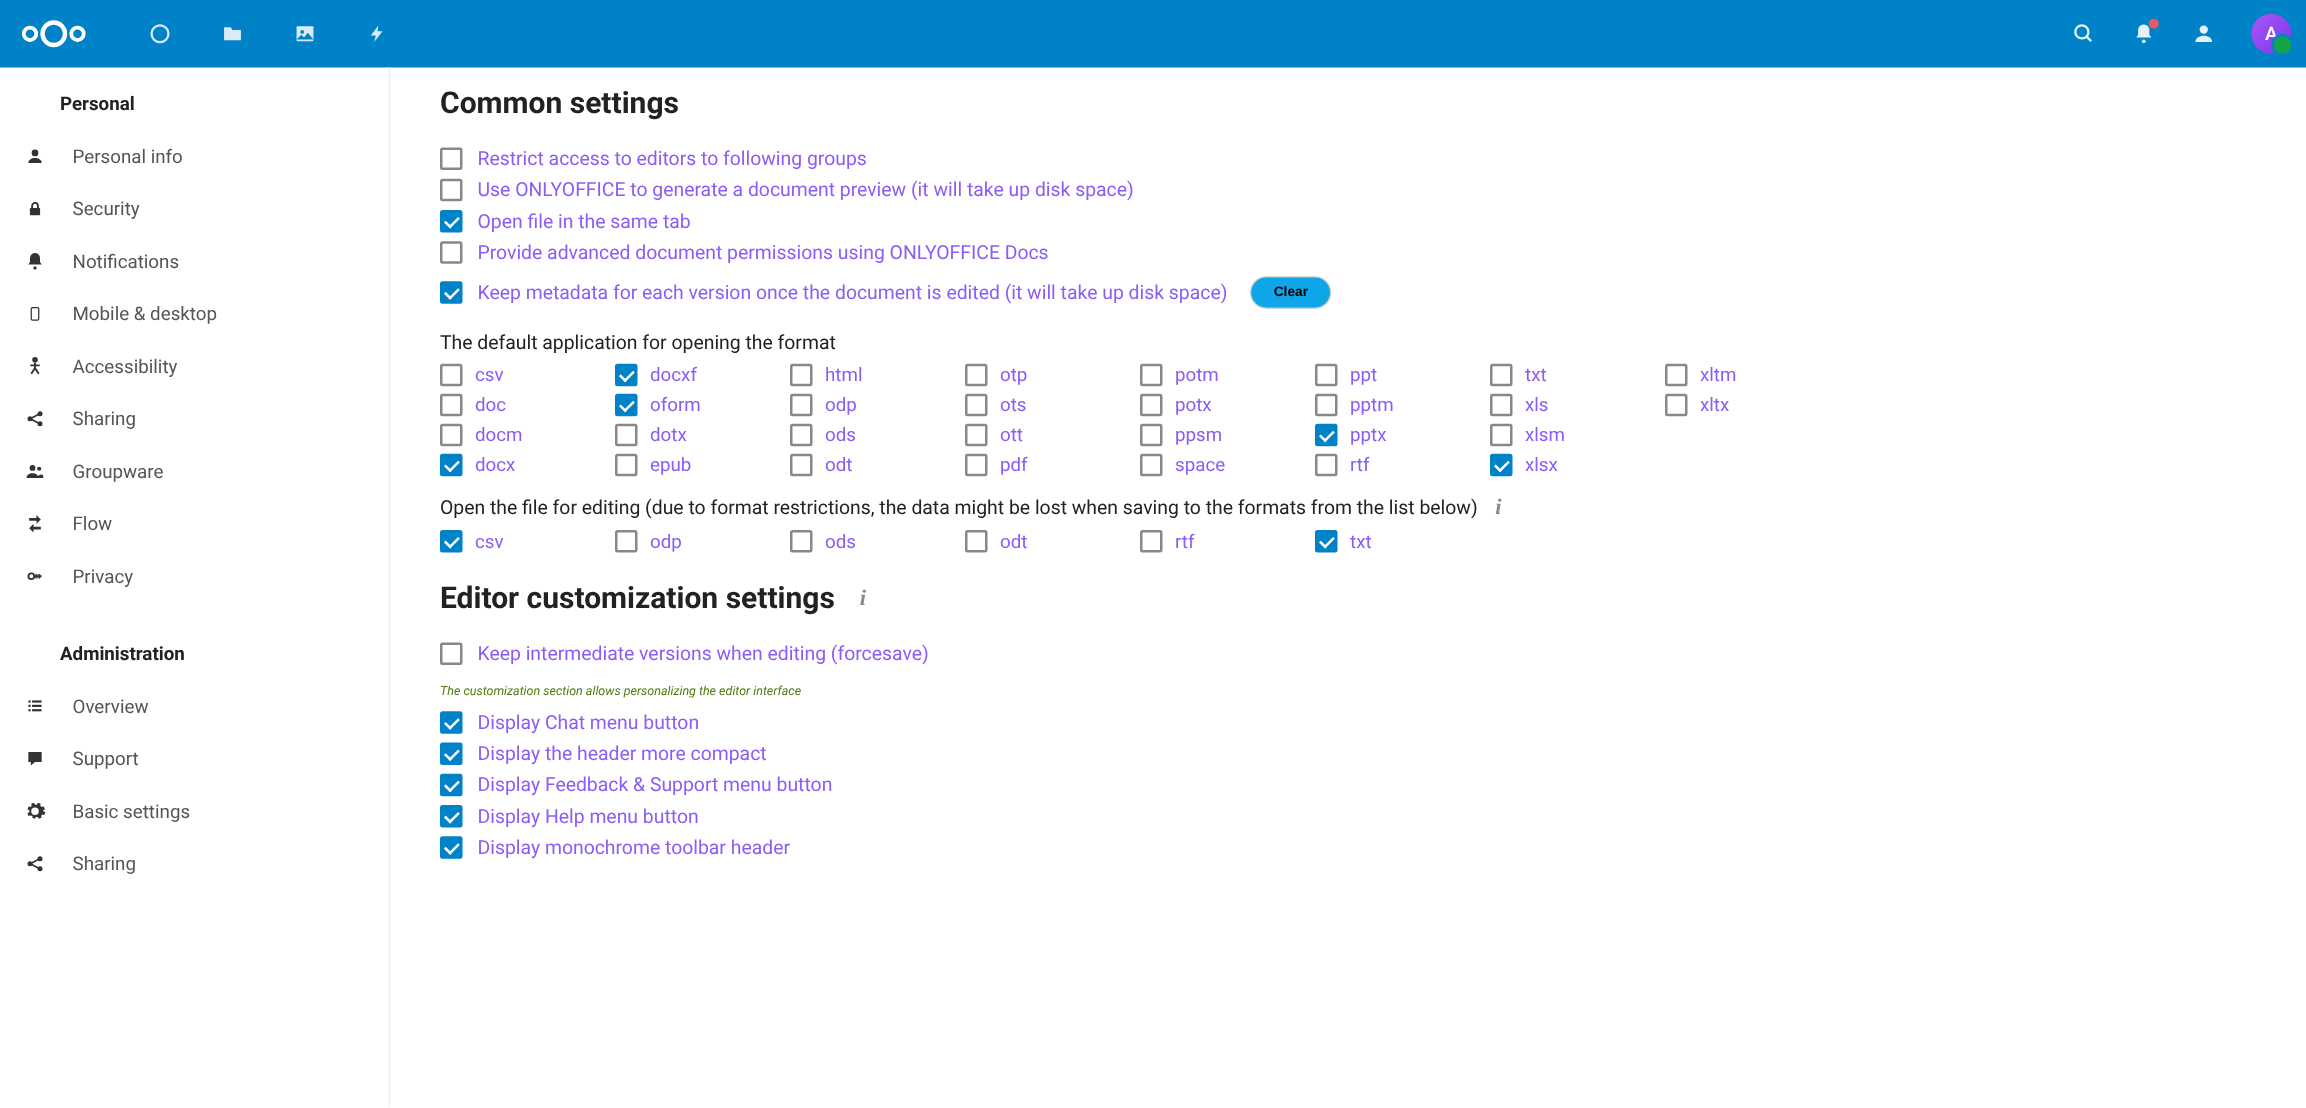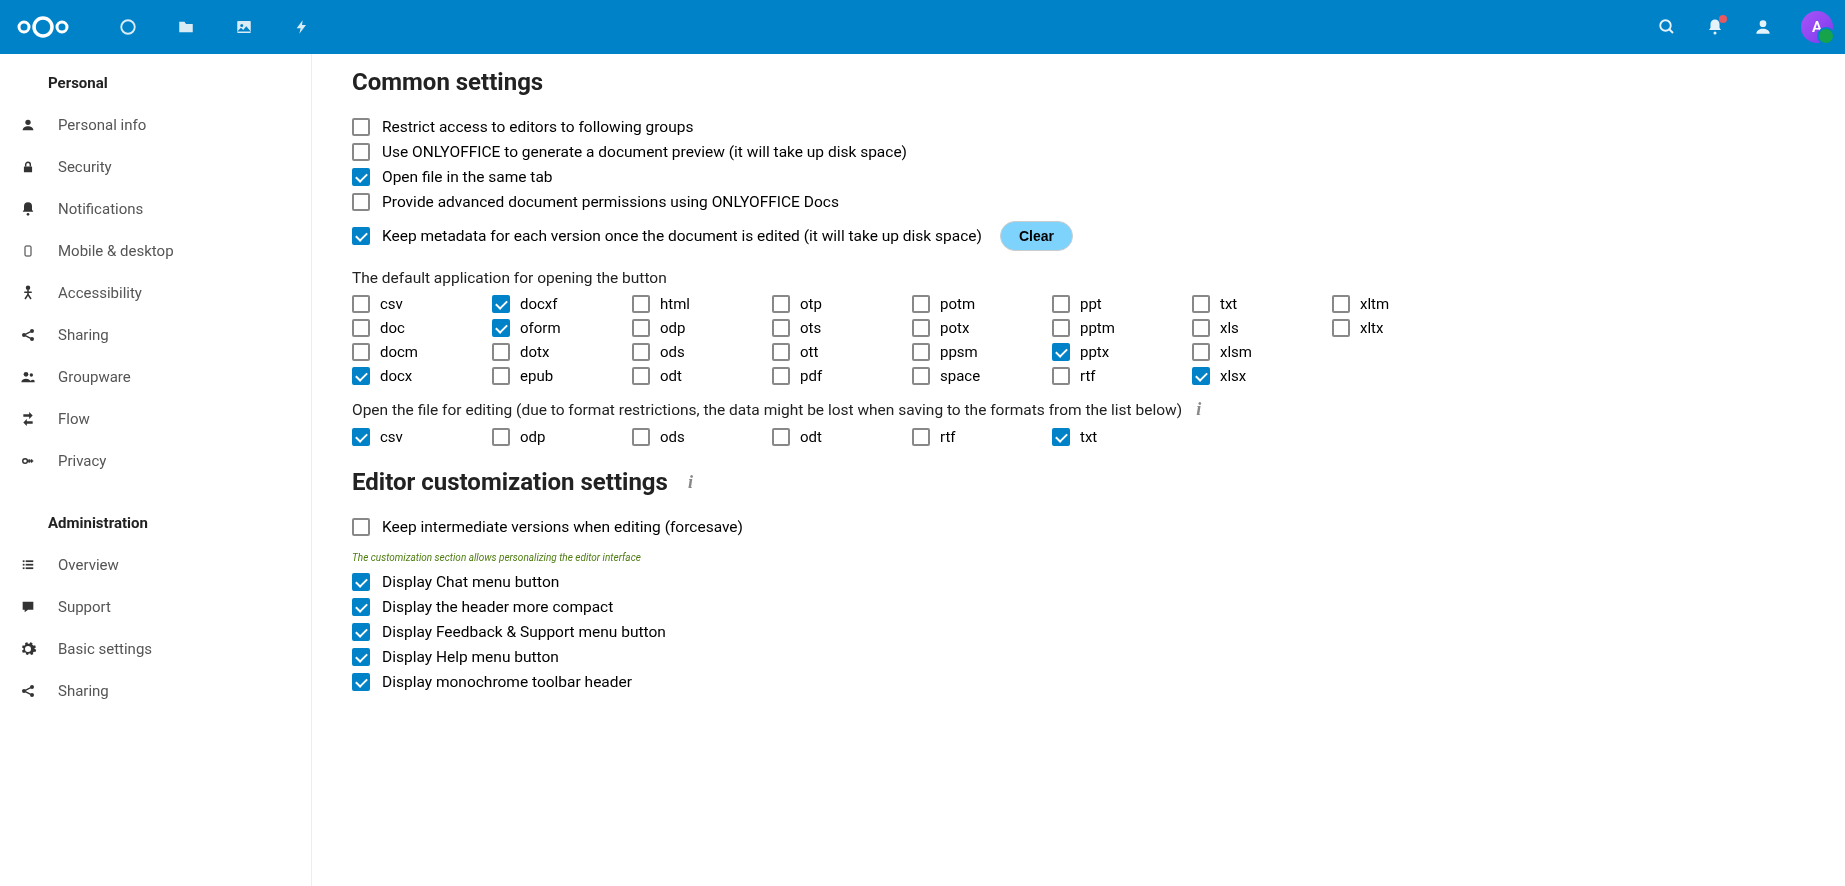--- a/index.html
+++ b/index.html
@@ -23,22 +23,22 @@
 .sb-item .sico { width: 20px; display:flex; justify-content:center; color:#333; }
 .sb-item span.label { color:#555; }
 .content { flex: 1; overflow-y: auto; padding: 14px 40px 64px 40px; }
 h2.section { font-size: 24px; font-weight: 700; color:#222; margin-bottom: 22px; display:flex; align-items:center; gap:20px; }
 h2.section .info-i { font-size:18px; font-weight:700; color:#888; font-family: serif; font-style: italic; }
 .check-row { display:flex; align-items:center; gap: 12px; margin-bottom: 7px; }
 .check-row.with-btn { margin-top: 10px; margin-bottom: 18px; }
 .chk { width:18px; height:18px; border: 2px solid #888; border-radius: 2px; flex-shrink:0; cursor:pointer; display:flex; align-items:center; justify-content:center; background:#fff; }
 .chk.checked { background:#0082c9; border-color:#0082c9; }
 .chk.checked::after { content:''; width:5px; height:9px; border: solid #fff; border-width: 0 2px 2px 0; transform: rotate(45deg); margin-top:-2px; }
-.label-txt { color:#000000; font-size: 15.5px; }
-.btn-clear { border:1px solid #ccc; background:#7dd3fc; border-radius: 18px; padding: 6px 18px; font-size:14px; font-weight:600; cursor:pointer; margin-left: 6px; }
+.label-txt { color:#8b5cf6; font-size: 15.5px; }
+.btn-clear { border:1px solid #ccc; background:#0ea5e9; border-radius: 18px; padding: 6px 18px; font-size:11px; font-weight:600; cursor:pointer; margin-left: 6px; }
 .subhead { font-size: 15.5px; color:#222; margin: 14px 0 8px 0; display:flex; align-items:center; gap:14px; }
 .subhead .info-i { font-size:18px; font-weight:700; color:#888; font-family: serif; font-style: italic; }
 .format-grid { display: grid; grid-template-columns: repeat(9, 140px); gap: 6px 0; margin-bottom: 6px; }
 .edit-grid { display: grid; grid-template-columns: repeat(9, 140px); gap: 6px 0; margin-bottom: 22px; }
 .fmt { display:flex; align-items:center; gap:10px; }
 .fmt .label-txt { font-size:15px; }
 .para { font-size:10px; color:#4d7c0f; margin: 10px 0 10px 0; font-style: italic; }
 </style>
 </head>
 <body>
@@ -257,21 +257,21 @@
         </div>
       </div>
 
     <div class="check-row with-btn">
       <div class="chk checked"></div>
       <span class="label-txt">Keep metadata for each version once the document is edited (it will take up disk space)</span>
       <button class="btn-clear">Clear</button>
     </div>
 
     <div class="subhead">
-        <span>The default application for opening the button</span>
+        <span>The default application for opening the format</span>
       </div>
     <div class="format-grid" id="fmt-grid">
         <div class="fmt">
           <div class="chk"></div>
           <span class="label-txt">csv</span>
         </div>
         <div class="fmt">
           <div class="chk checked"></div>
           <span class="label-txt">docxf</span>
         </div>

